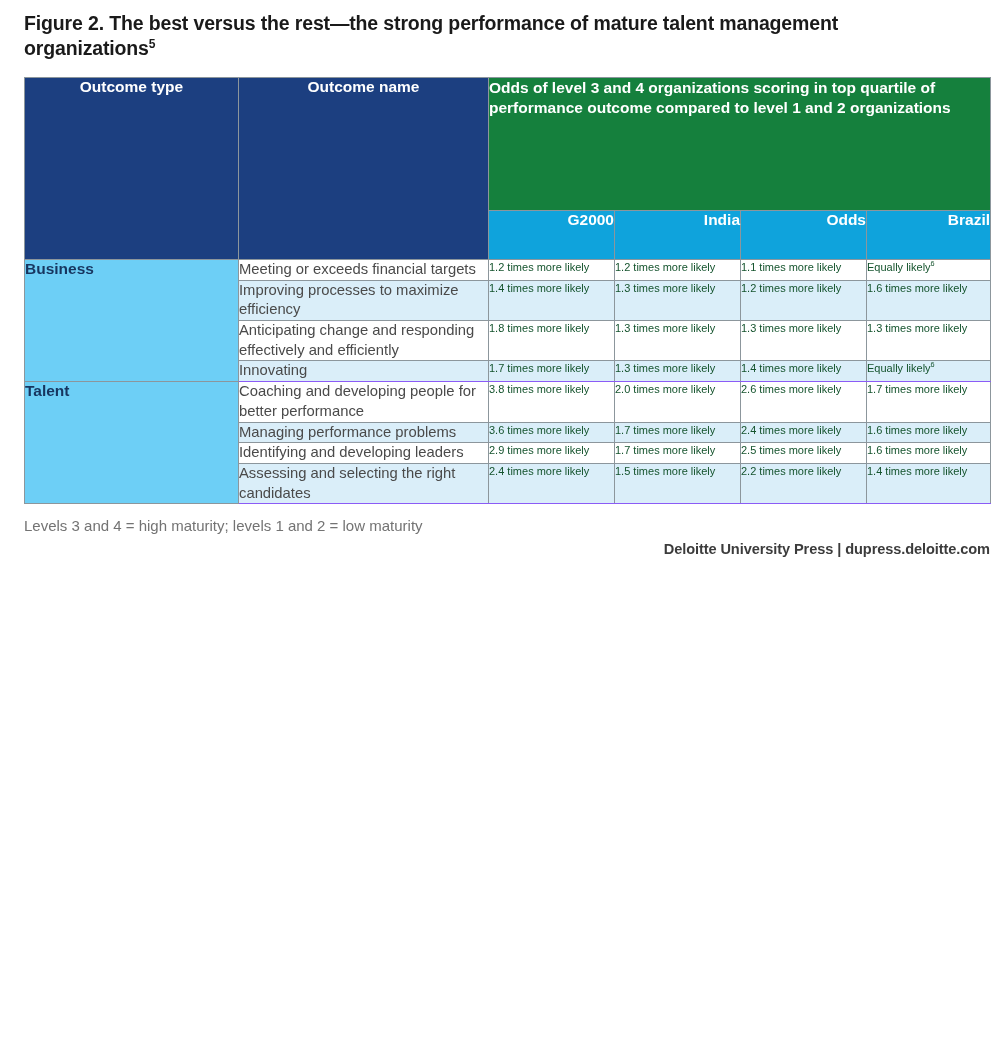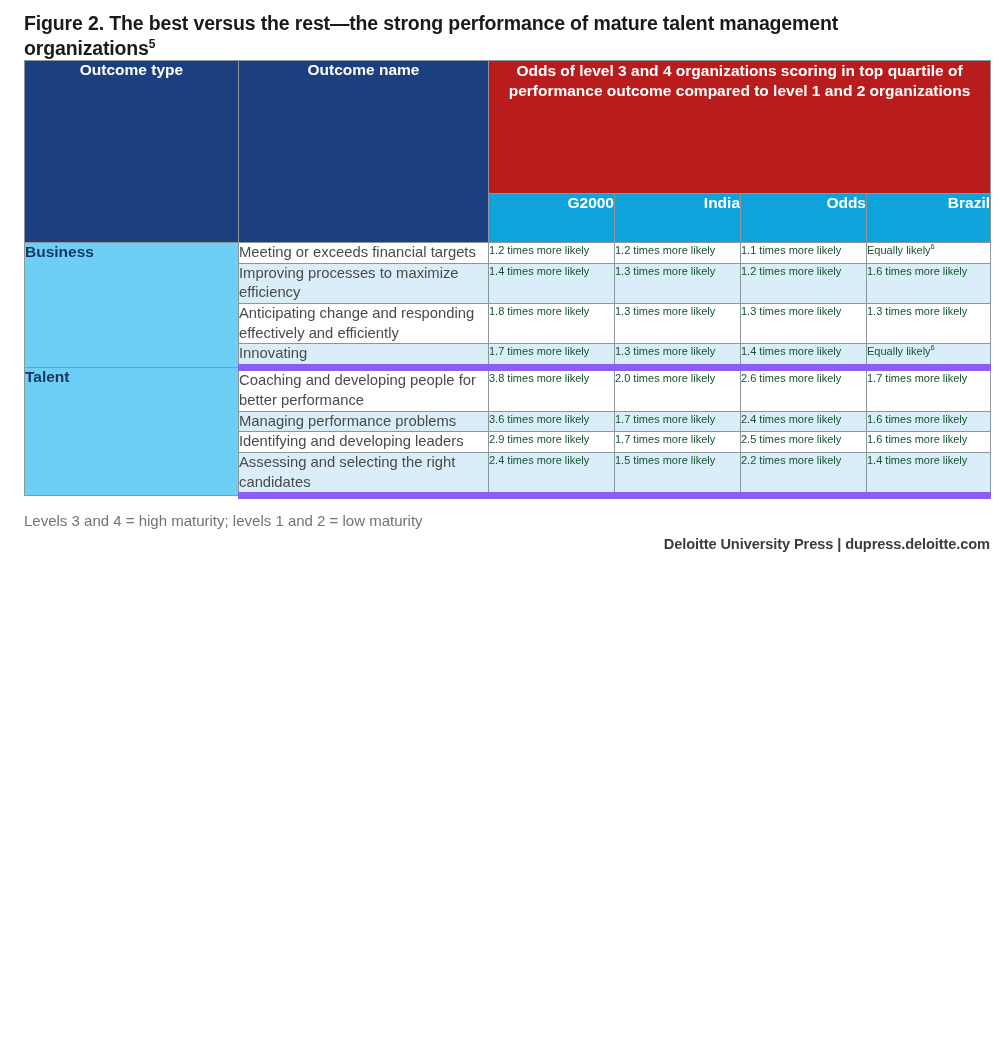--- a/index.html
+++ b/index.html
@@ -34,20 +34,21 @@
     max-width: 930px;
   }
   .fig-title sup {
     font-size: 0.62em;
     vertical-align: super;
     line-height: 0;
   }
 
   
   .table-wrap {
+    margin-top: 17px;
     width: 966px;
   }
   table.matrix {
     border-collapse: collapse;
     table-layout: fixed;
     width: 966px;
   }
   table.matrix td, table.matrix th {
     padding: 0;
     margin: 0;
@@ -59,25 +60,25 @@
   th.hd {
     background: #1c3f80;
     color: #ffffff;
     font-weight: bold;
     font-size: 15.5px;
     text-align: center;
     vertical-align: middle;
     border-color: #ffffff;
   }
   th.hd-span {
-    background: #b91c1c;
+    background: #15803d;
     color: #ffffff;
     font-weight: bold;
     font-size: 15.5px;
-    text-align: center;
+    text-align: left;
     vertical-align: top;
     padding: 19px 14px 10px 13px;
     line-height: 1.3;
     border-color: #ffffff;
   }
   th.sub {
     background: #0fa3dc;
     color: #ffffff;
     font-weight: bold;
     font-size: 15.5px;
@@ -114,21 +115,21 @@
     vertical-align: top;
   }
   td.val sup {
     font-size: 0.66em;
     vertical-align: super;
     line-height: 0;
   }
   tr.r-white td.name, tr.r-white td.val { background: #ffffff; }
   tr.r-tint  td.name, tr.r-tint  td.val { background: #daeef9; }
 
-  tr.group-end > td { border-bottom: 7px solid #8b5cf6; }
+  tr.group-end > td { border-bottom: 1px solid #8b5cf6; }
 
   
   .notes {
     margin-top: 10px;
     width: 966px;
   }
   .note-line {
     font-size: 15px;
     color: #737373;
     line-height: 1.55;

